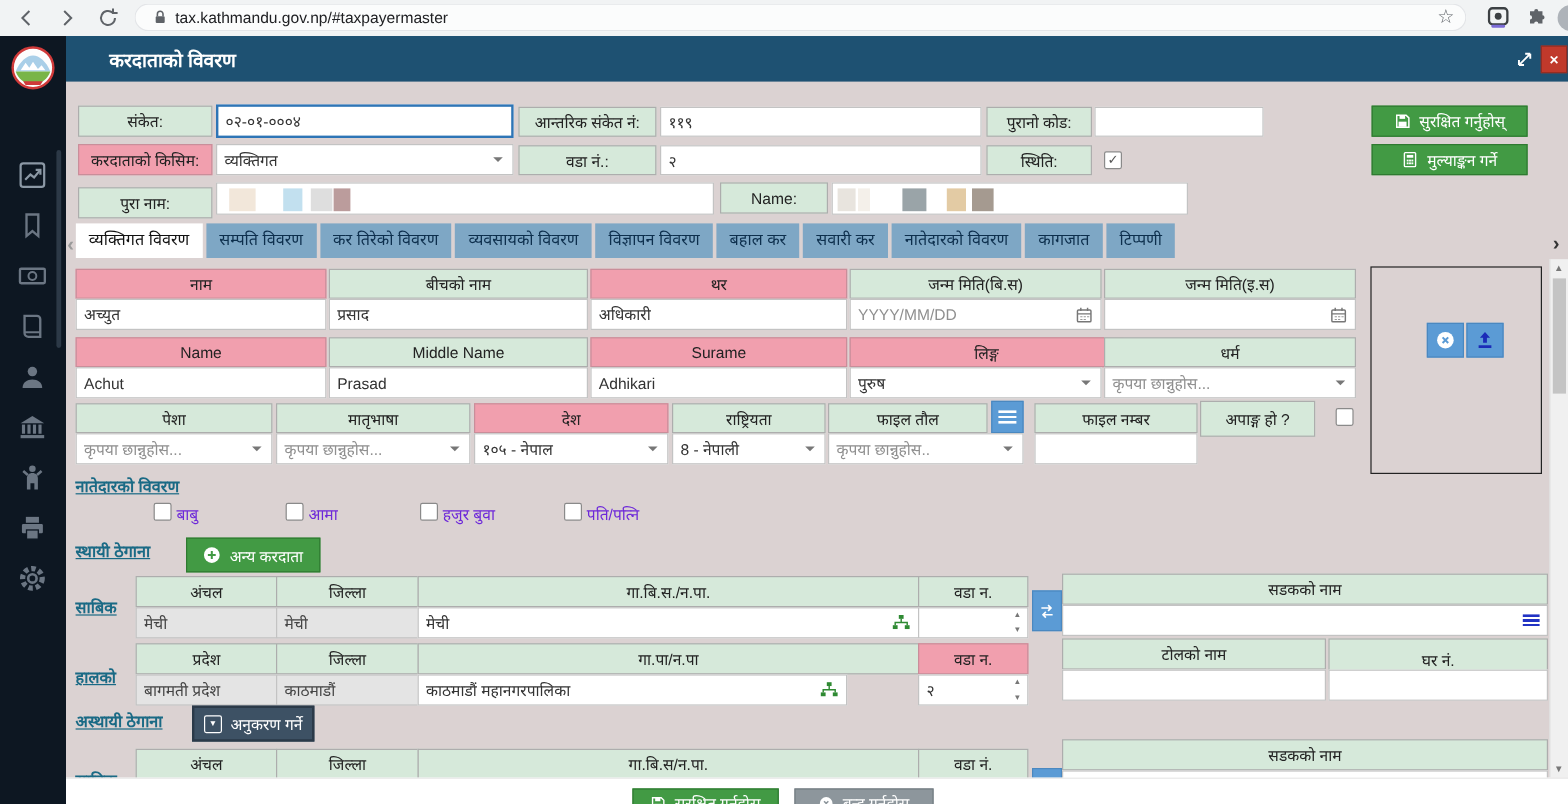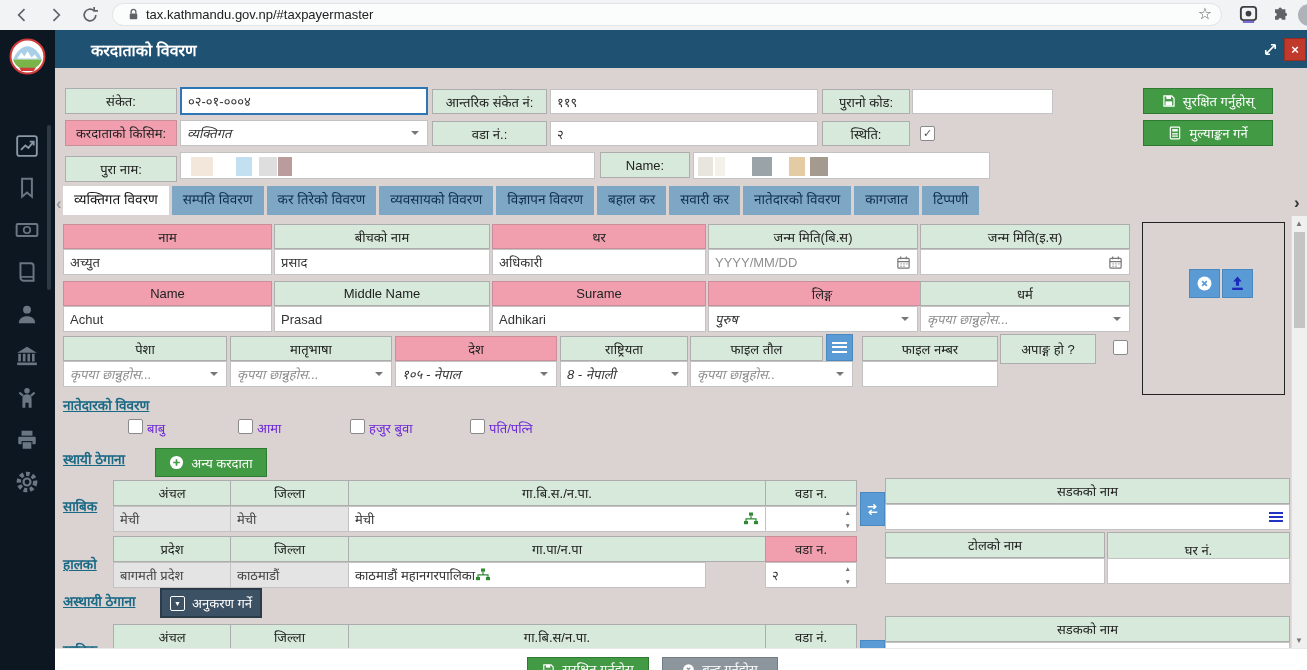--- a/index.html
+++ b/index.html
@@ -25,21 +25,21 @@
   
   .gl,.pl{display:flex;align-items:center;justify-content:center;font-size:13px;color:#222;box-sizing:border-box;}
   .gl{background:#d6e9da;border:1px solid #adadad;}
   .pl{background:#f19fae;border:1px solid #c98e9a;}
   .inp{background:#fff;border:1px solid #c3c3c3;box-sizing:border-box;font-size:13px;color:#333;
        display:flex;align-items:center;padding:0 6px;overflow:hidden;white-space:nowrap;}
   .inp.dis{background:#e4e4e4;color:#444;}
   .inp.focus{border:2px solid #2e75b6;}
   .ph{color:#8f8f8f;}
   .sel::after{content:"";position:absolute;right:8px;top:50%;margin-top:-2px;border:4.5px solid transparent;border-top-color:#777;}
-  .sel{position:absolute;padding-right:20px;font-style:italic;}
+  .sel{position:absolute;padding-right:20px;}
   .spin::before{content:"▲";position:absolute;right:5px;top:2px;font-size:6.5px;color:#777;}
   .spin::after{content:"▼";position:absolute;right:5px;bottom:2px;font-size:6.5px;color:#777;}
   .cb{position:absolute;width:13px;height:13px;background:#fff;border:1px solid #8a8a8a;border-radius:2px;
       display:flex;align-items:center;justify-content:center;font-size:11px;color:#555;}
   .cblbl{font-size:13px;color:#6d28d9;}
   .lnk{position:absolute;font-size:13.5px;font-weight:bold;color:#1a6a85;text-decoration:underline;}
   .gbtn{position:absolute;background:#429a44;border:1px solid #2f7a31;color:#fff;font-size:13px;
         display:flex;align-items:center;justify-content:center;gap:7px;box-sizing:border-box;}
   .graybtn{position:absolute;background:#8d969c;border:1px solid #747d83;color:#fff;font-size:13px;
         display:flex;align-items:center;justify-content:center;gap:7px;box-sizing:border-box;}
@@ -371,21 +371,21 @@
     <span class="bluelines"></span>
     </div>
 
   <span class="lnk" style="left:63px;top:555px">हालको</span>
   <div class="gl abs" style="left:113px;top:536px;width:118px;height:26px">प्रदेश</div>
   <div class="gl abs" style="left:230px;top:536px;width:119px;height:26px">जिल्ला</div>
   <div class="gl abs" style="left:348px;top:536px;width:418px;height:26px">गा.पा/न.पा</div>
   <div class="pl abs" style="left:765px;top:536px;width:92px;height:26px">वडा न.</div>
   <div class="inp dis abs" style="left:113px;top:562px;width:118px;height:26px">बागमती प्रदेश</div>
   <div class="inp dis abs" style="left:230px;top:562px;width:119px;height:26px">काठमाडौं</div>
-  <div class="inp abs" style="left:348px;top:562px;width:358px;height:26px;justify-content:flex-start">
+  <div class="inp abs" style="left:348px;top:562px;width:358px;height:26px;justify-content:space-between">
     <span>काठमाडौं महानगरपालिका</span>
     <svg viewBox="0 0 16 14" width="16" height="14">
         <rect x="6" y="0.5" width="4" height="3.2" fill="#2f8a33"></rect>
         <rect x="1" y="9" width="4" height="3.2" fill="#2f8a33"></rect>
         <rect x="11" y="9" width="4" height="3.2" fill="#2f8a33"></rect>
         <path d="M8 3.7V6.8M3 9V6.8h10V9" stroke="#2f8a33" fill="none" stroke-width="1.2"></path>
       </svg>
     </div>
   <div class="inp spin abs" style="left:765px;top:562px;width:92px;height:26px">२</div>
   <div class="gl abs" style="left:885px;top:532px;width:220px;height:26px">टोलको नाम</div>

